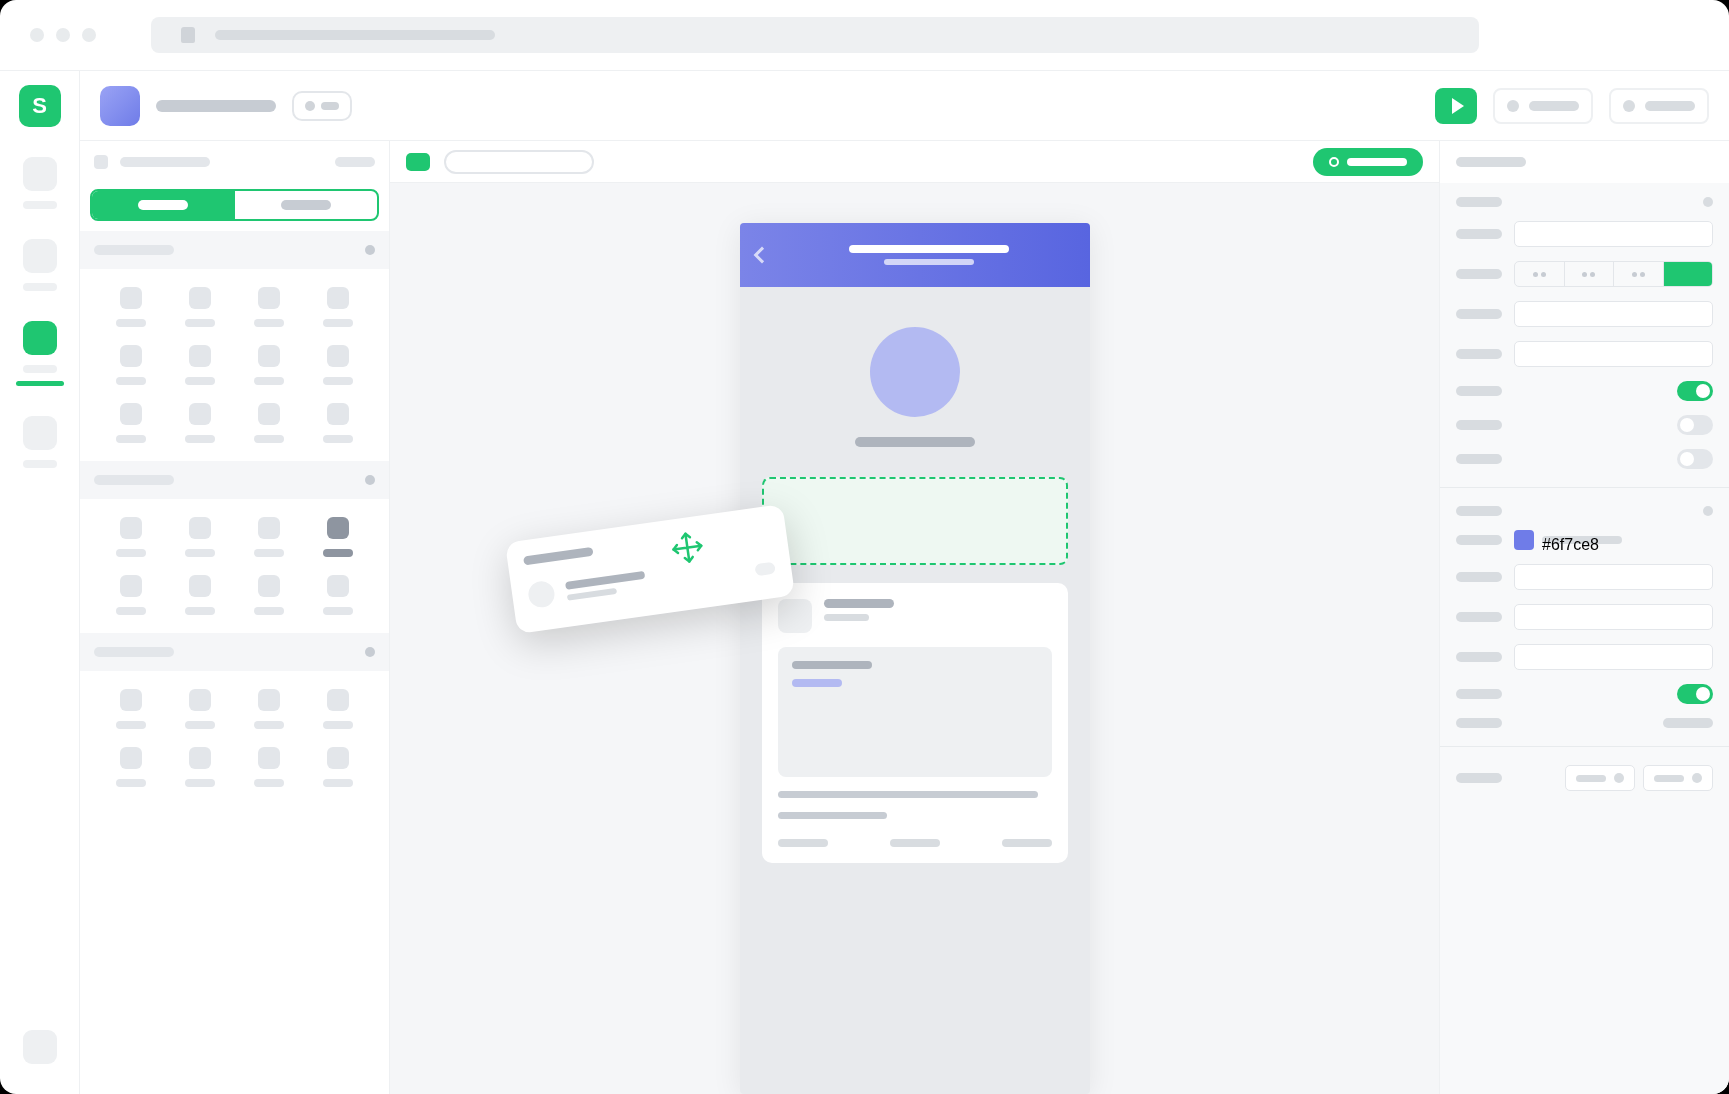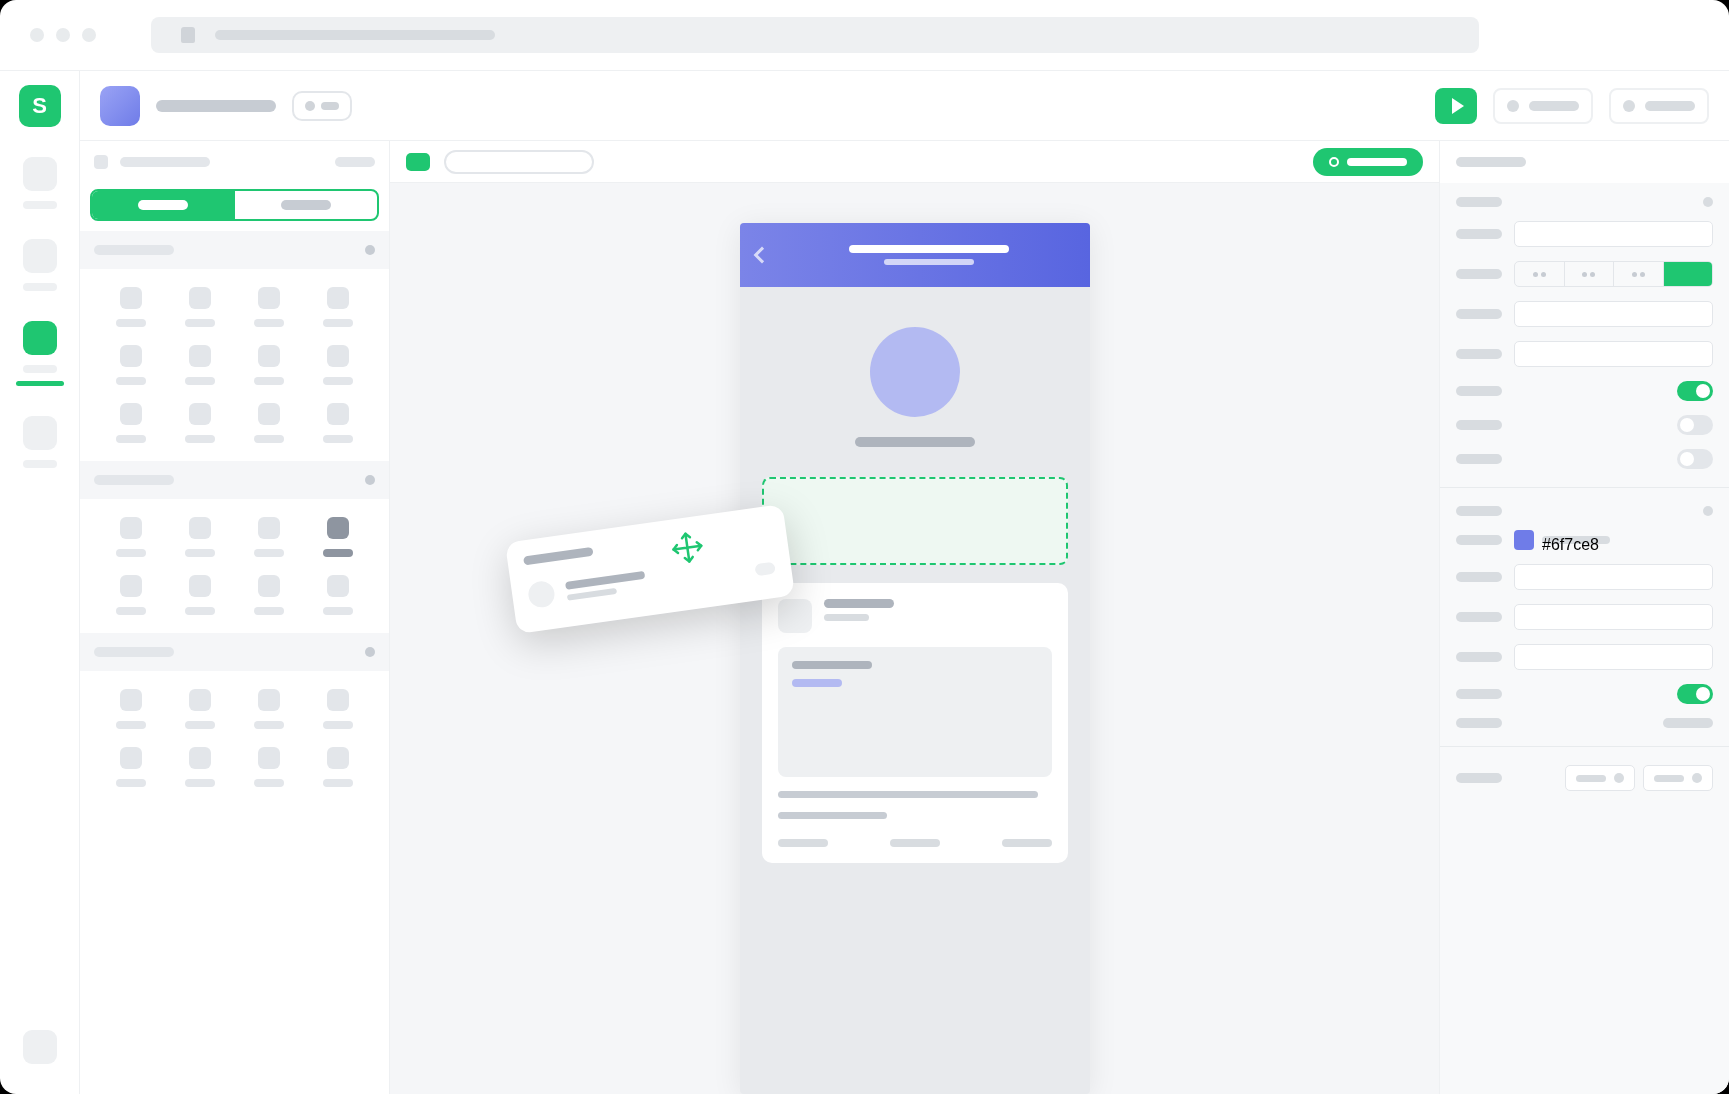--- a/index.html
+++ b/index.html
@@ -454,21 +454,21 @@
             <div class="rp-divider"></div>
 
             <div class="rp-section-title">
               <div class="rp-label"></div>
               <div class="rp-dot"></div>
             </div>
             <div class="rp-row">
               <div class="rp-label"></div>
               <div style="display:flex;gap:8px;flex:1;align-items:center">
                 <div class="rp-color-sw"></div>
-                <div class="rp-bar" style="width:68px;height:8px">#6f7ce8</div>
+                <div class="rp-bar" style="width:80px;height:8px">#6f7ce8</div>
               </div>
             </div>
             <div class="rp-row">
                 <div class="rp-label"></div>
                 <div class="rp-input"></div>
               </div>
             <div class="rp-row">
                 <div class="rp-label"></div>
                 <div class="rp-input"></div>
               </div>

